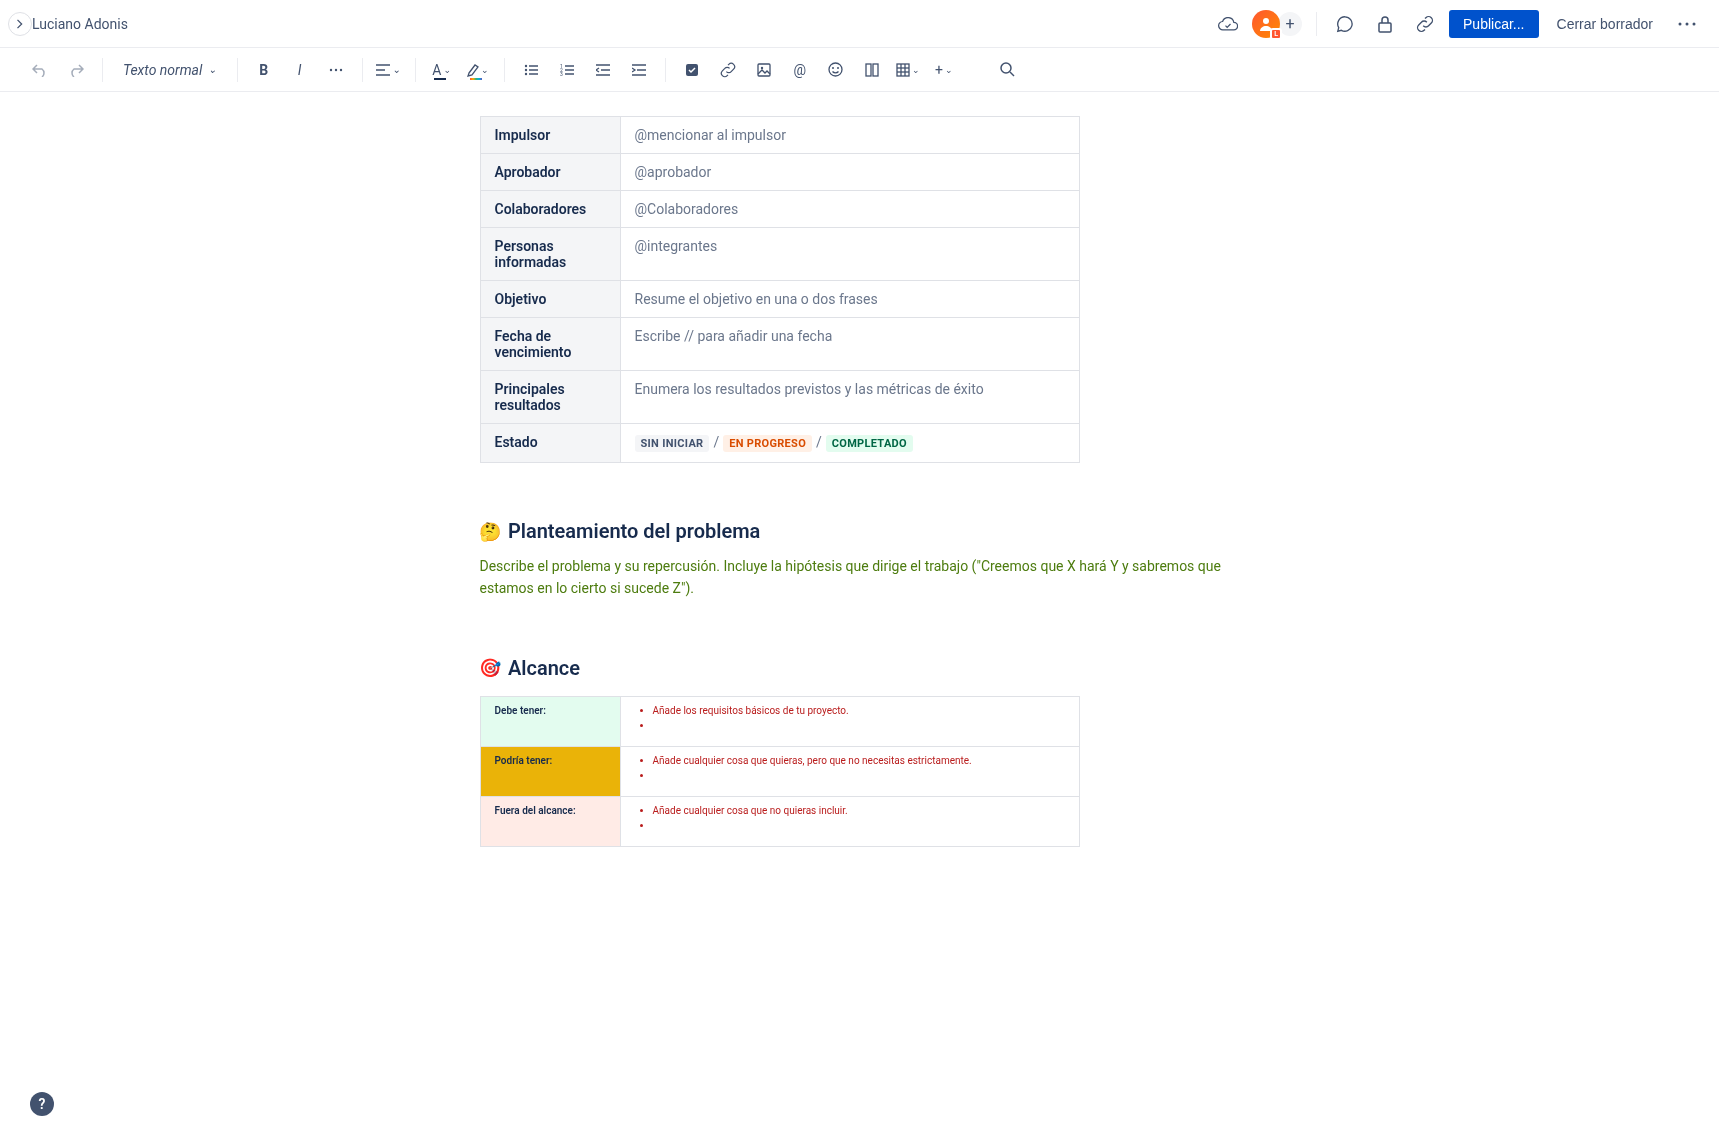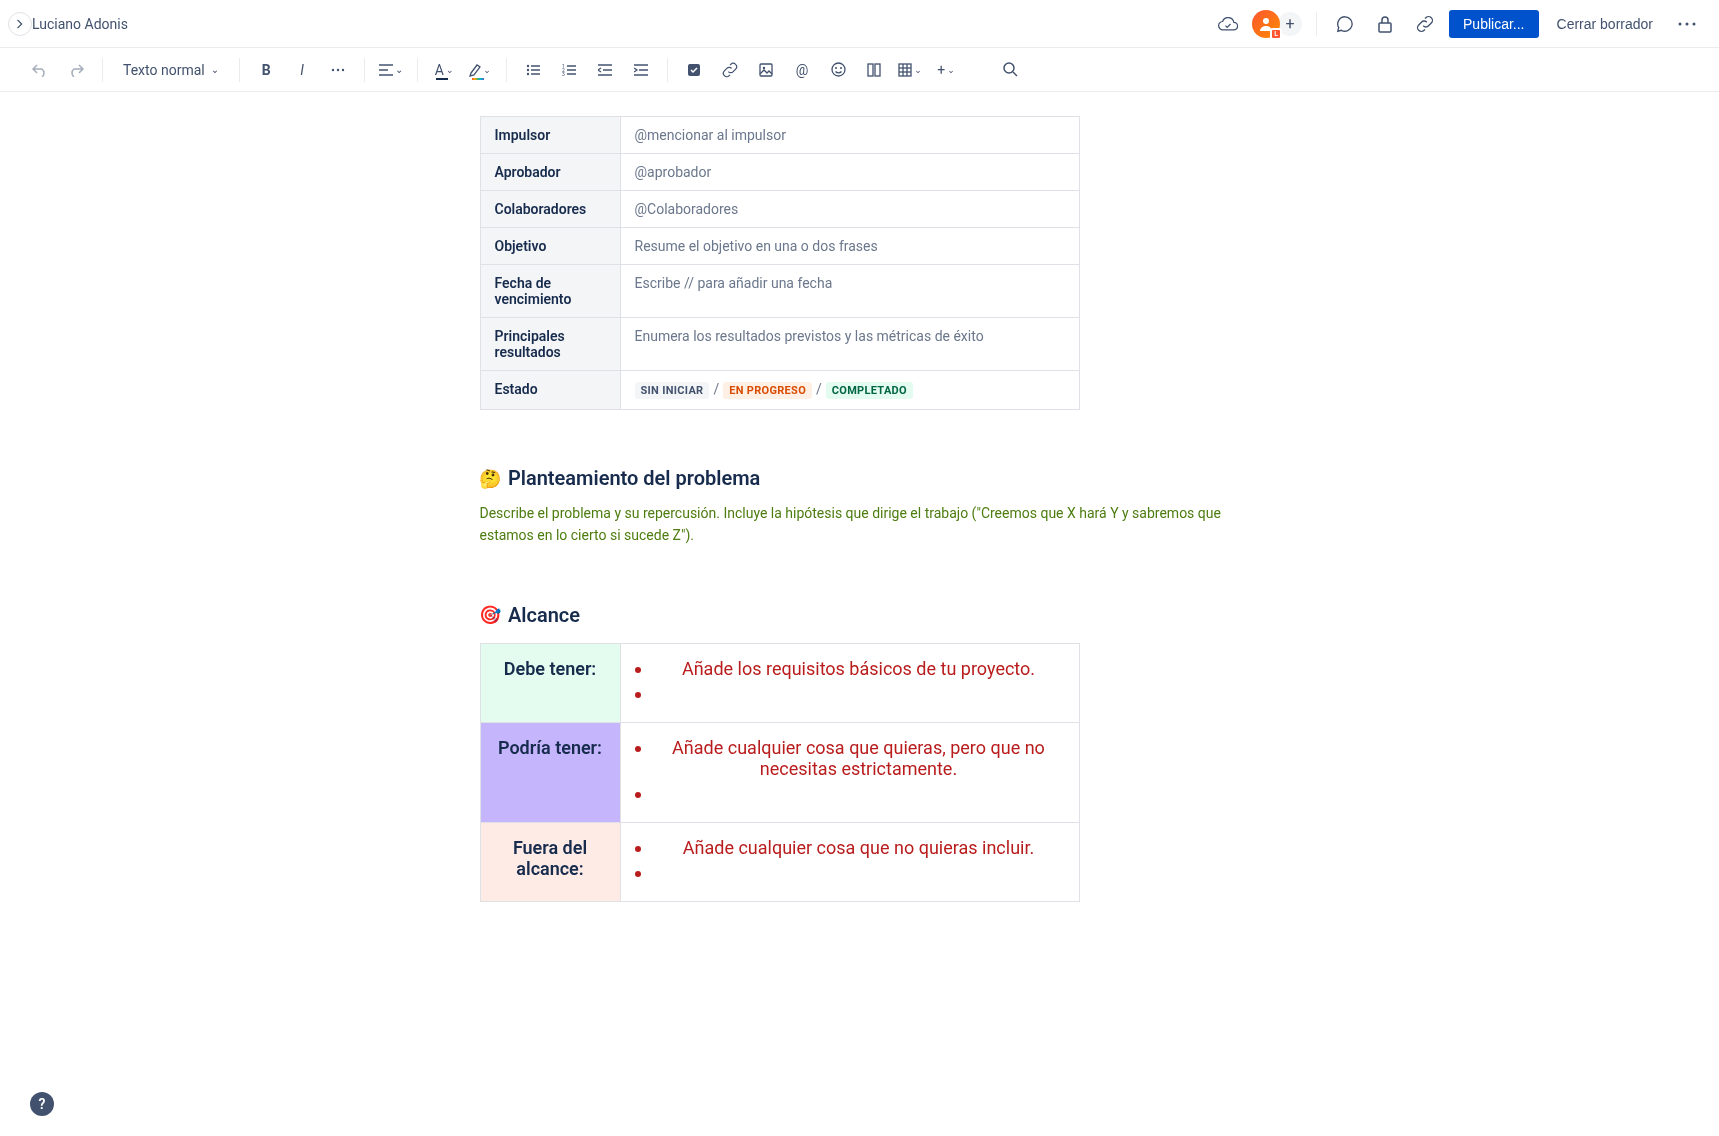--- a/index.html
+++ b/index.html
@@ -19,21 +19,21 @@
 .add-person { width:28px; height:28px; border-radius:50%; background:#F4F5F7; display:flex; align-items:center; justify-content:center; color:#42526E; margin-left:-4px; border:2px solid #fff; cursor:pointer; font-size:16px; }
 .header-sep { width:1px; height:24px; background:#EBECF0; margin:0 4px; }
 .btn-primary { background:#0052CC; color:#fff; border:none; padding:6px 14px; border-radius:3px; font-size:14px; cursor:pointer; font-weight:500; }
 .btn-subtle { background:transparent; color:#42526E; border:none; padding:6px 10px; font-size:14px; cursor:pointer; }
 
 
 .toolbar { display:flex; align-items:center; padding: 6px 24px; border-bottom: 1px solid #EBECF0; gap: 4px; height:44px; }
 .tbicon { width:32px; height:32px; display:flex; align-items:center; justify-content:center; border-radius:3px; cursor:pointer; color:#42526E; }
 .tbicon.disabled { color:#A5ADBA; cursor:not-allowed; }
 .tbsep { width:1px; height:24px; background:#EBECF0; margin:0 6px; }
-.text-style-btn { display:flex; align-items:center; gap:6px; padding:4px 10px; color:#42526E; cursor:pointer; border-radius:3px; }
+.text-style-btn { display:flex; align-items:center; gap:6px; padding:4px 10px; color:#42526E; cursor:pointer; border-radius:3px;font-style:italic; }
 .chev { font-size:10px; }
 .tcolor-a { position:relative; }
 .tcolor-a::after { content:''; position:absolute; bottom:6px; left:8px; right:12px; height:2px; background:#172B4D; }
 .hcolor::after { content:''; position:absolute; bottom:6px; left:8px; right:12px; height:2px; background: linear-gradient(90deg,#FF5630,#FFAB00,#36B37E,#00B8D9,#6554C0); }
 
 
 .page { max-width: 760px; margin: 0 auto; padding: 24px 0 60px; }
 .info-table { width: 600px; border-collapse: collapse; margin-top:0; border:1px solid #DFE1E6; }
 .info-table th, .info-table td { border:1px solid #DFE1E6; padding:10px 14px; text-align:left; vertical-align:top; font-size:14px; }
 .info-table th { background:#F4F5F7; font-weight:600; color:#172B4D; width:140px; }
@@ -42,24 +42,24 @@
 .status-sep { color:#6B778C; margin:0 4px; }
 .st-gray { background:#F4F5F7; color:#42526E;text-align:center; }
 .st-orange { background:#FFF0E6; color:#D94C00; }
 .st-green { background:#E3FCEF; color:#006644; }
 
 h2 { font-size:20px; font-weight:600; color:#172B4D; margin-top:56px; margin-bottom:12px; display:flex; align-items:center; gap:6px; }
 .h-emoji { font-size:18px; }
 .body-text { color:#4d7c0f; font-size:14px; line-height:1.6; }
 
 .scope-table { width:600px; border-collapse:collapse; margin-top:16px; border:1px solid #DFE1E6; }
-.scope-table th, .scope-table td { border:1px solid #DFE1E6; padding:14px 14px; text-align:center; vertical-align:top; font-size:18px; }
+.scope-table th, .scope-table td { border:1px solid #DFE1E6; padding:8px 14px; text-align:left; vertical-align:top; font-size:10px; }
 .scope-table th { font-weight:600; width:140px; }
 .sc-green { background:#E3FCEF; }
-.sc-yellow { background:#c4b5fd; }
+.sc-yellow { background:#eab308; }
 .sc-red { background:#FFEBE6; }
 .scope-table ul { list-style:disc; padding-left:18px; }
 .scope-table li { margin-bottom:4px; color:#b91c1c; }
 .scope-table li.empty { min-height:14px; }
 
 .help-btn { position:fixed; bottom:20px; left:30px; width:24px; height:24px; background:#42526E; color:#fff; border-radius:50%; display:flex; align-items:center; justify-content:center; font-size:14px; font-weight:600; cursor:pointer; }
 
 svg { display:block; }
 </style>
 </head>
@@ -268,20 +268,24 @@
         </tr>
         <tr>
           <th>Aprobador</th>
           <td><span class="placeholder">@aprobador</span></td>
         </tr>
         <tr>
           <th>Colaboradores</th>
           <td><span class="placeholder">@Colaboradores</span></td>
         </tr>
         <tr>
+          <th>Personas informadas</th>
+          <td><span class="placeholder">@integrantes</span></td>
+        </tr>
+        <tr>
           <th>Objetivo</th>
           <td><span class="placeholder">Resume el objetivo en una o dos frases</span></td>
         </tr>
         <tr>
           <th>Fecha de vencimiento</th>
           <td><span class="placeholder">Escribe // para añadir una fecha</span></td>
         </tr>
         <tr>
           <th>Principales resultados</th>
           <td><span class="placeholder">Enumera los resultados previstos y las métricas de éxito</span></td>

